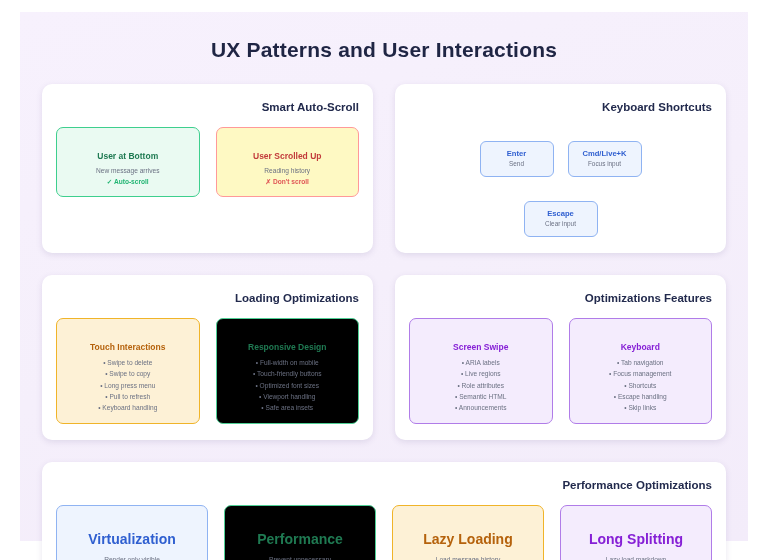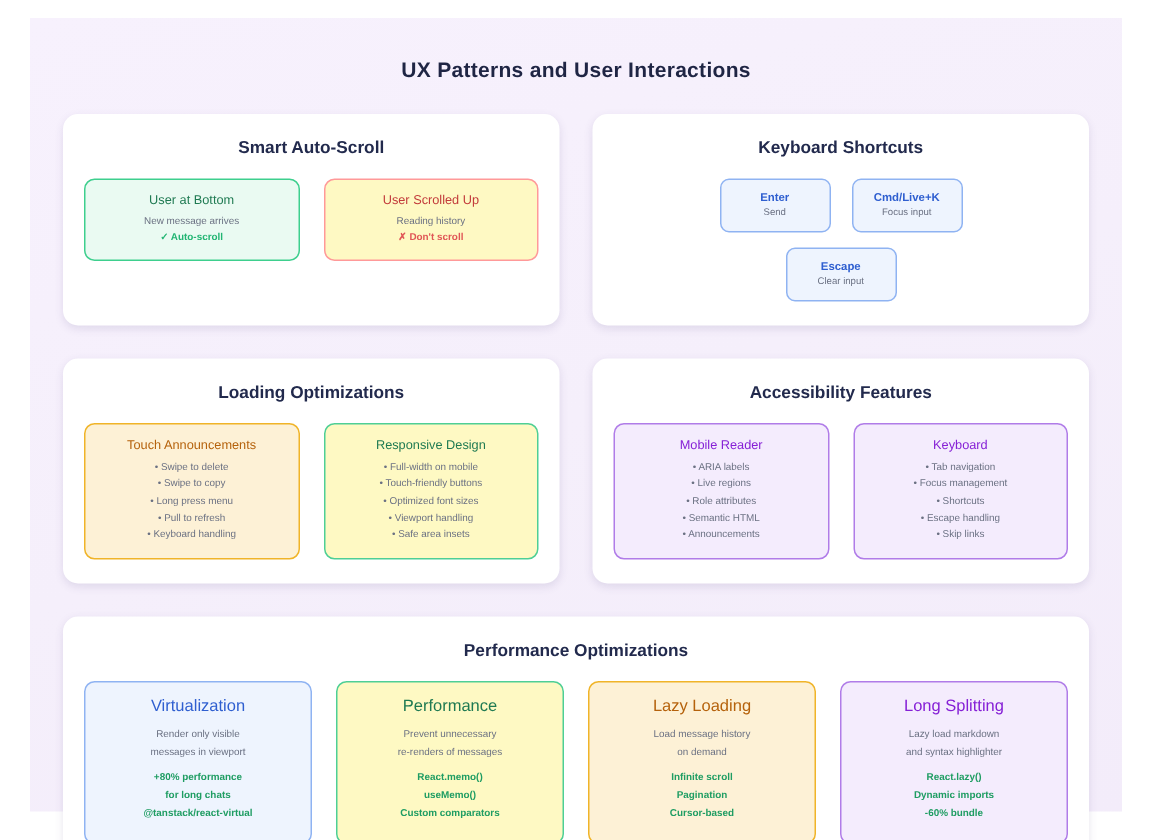--- a/index.html
+++ b/index.html
@@ -18,63 +18,64 @@
     left: 20px;
     top: 12px;
     width: 728px;
     height: 529px;
     background: linear-gradient(160deg, #f7f1fd 0%, #f5effb 50%, #f3ecfa 100%);
     box-sizing: border-box;
     padding: 18px 22px 22px 22px;
   }
   .page-title {
     text-align: center;
-    font-size: 14px;
+    font-size: 21px;
     font-weight: bold;
     color: #1f2544;
     letter-spacing: 0.2px;
     margin: 8px 0 22px 0;
   }
   .row {
     display: flex;
     gap: 22px;
     margin-bottom: 22px;
   }
   .panel {
     background: #ffffff;
     border-radius: 10px;
     box-shadow: 0 2px 6px rgba(80,60,120,0.13);
     padding: 12px 14px 16px 14px;
     box-sizing: border-box;
     flex: 1;
   }
   .panel-title {
-    text-align: center;
+    text-align: right;
     font-size: 11.5px;
     font-weight: bold;
     color: #222a4d;
     margin: 5px 0 14px 0;
   }
   .cards {
     display: flex;
     gap: 16px;
     justify-content: center;
   }
   .card {
     border: 1px solid #ccc;
     border-radius: 7px;
     padding: 8px 6px 9px 6px;
     box-sizing: border-box;
     flex: 1;
     text-align: center;
   }
   .card-title {
     font-size: 8.5px;
-    font-weight: normal;
+    font-weight: bold;
     margin-bottom: 5px;
+    margin-top: 15px;
   }
   .card-line {
     font-size: 6.6px;
     color: #6b7183;
     line-height: 1.62;
   }
   .card-line.accent {
     font-weight: bold;
   }
   .card-list {
@@ -102,56 +103,57 @@
   .v-amber  .accent { color: #1f9d63; }
 
   .v-purple { border-color: #b07ce8; background: #f4ecfd; }
   .v-purple .card-title { color: #8620d6; }
   .v-purple .accent { color: #1f9d63; }
 
   .v-blue-soft   { border-color: #8fb3f2; background: #eef4fe; }
   .v-blue-soft   .card-title { color: #2f5fd0; }
   .v-blue-soft   .accent { color: #1f9d63; }
 
-  .v-green-soft  { border-color: #4ecf95; background: #fef9c3; }
+  .v-green-soft  { border-color: #4ecf95; background: #000000; }
   .v-green-soft  .card-title { color: #1f7a52; }
   .v-green-soft  .accent { color: #1f9d63; }
 
   
   .keys {
     display: flex;
     gap: 14px;
     justify-content: center;
     flex-wrap: wrap;
   }
   .key {
     border: 1px solid #8fb3f2;
     background: #eef4fe;
     border-radius: 6px;
     width: 74px;
     padding: 6px 4px 7px 4px;
     text-align: center;
     box-sizing: border-box;
+    margin-top: 14px;
   }
   .key-label {
     font-size: 7.6px;
     font-weight: bold;
     color: #2f5fd0;
     line-height: 1.5;
   }
   .key-desc {
     font-size: 6.4px;
     color: #6b7183;
     line-height: 1.5;
   }
   .keys-row2 { margin-top: 10px; }
 
   .perf-cards { display: flex; gap: 16px; }
   .perf-cards .card { padding: 10px 6px 12px 6px; }
-  .perf-cards .card-title { font-size: 11px; margin-bottom: 7px; }
+  .perf-cards .card-title { font-size: 14px; margin-bottom: 7px; }
   .perf-cards .card-line { line-height: 1.85; }
   .gap-sm { height: 5px; }
 </style>
 </head>
 <body>
 
 <div id="page">
 
   <div class="page-title">UX Patterns and User Interactions</div>
 
@@ -194,21 +196,21 @@
     </div>
 
   </div>
 
   <div class="row">
 
     <div class="panel">
       <div class="panel-title">Loading Optimizations</div>
       <div class="cards">
         <div class="card v-amber">
-          <div class="card-title">Touch Announcements</div>
+          <div class="card-title">Touch Interactions</div>
           <ul class="card-list">
             <li>• Swipe to delete</li>
             <li>• Swipe to copy</li>
             <li>• Long press menu</li>
             <li>• Pull to refresh</li>
             <li>• Keyboard handling</li>
           </ul>
         </div>
         <div class="card v-green-soft">
           <div class="card-title">Responsive Design</div>
@@ -217,24 +219,24 @@
             <li>• Touch-friendly buttons</li>
             <li>• Optimized font sizes</li>
             <li>• Viewport handling</li>
             <li>• Safe area insets</li>
           </ul>
         </div>
       </div>
     </div>
 
     <div class="panel">
-      <div class="panel-title">Accessibility Features</div>
+      <div class="panel-title">Optimizations Features</div>
       <div class="cards">
         <div class="card v-purple">
-          <div class="card-title">Mobile Reader</div>
+          <div class="card-title">Screen Swipe</div>
           <ul class="card-list">
             <li>• ARIA labels</li>
             <li>• Live regions</li>
             <li>• Role attributes</li>
             <li>• Semantic HTML</li>
             <li>• Announcements</li>
           </ul>
         </div>
         <div class="card v-purple">
           <div class="card-title">Keyboard</div>

